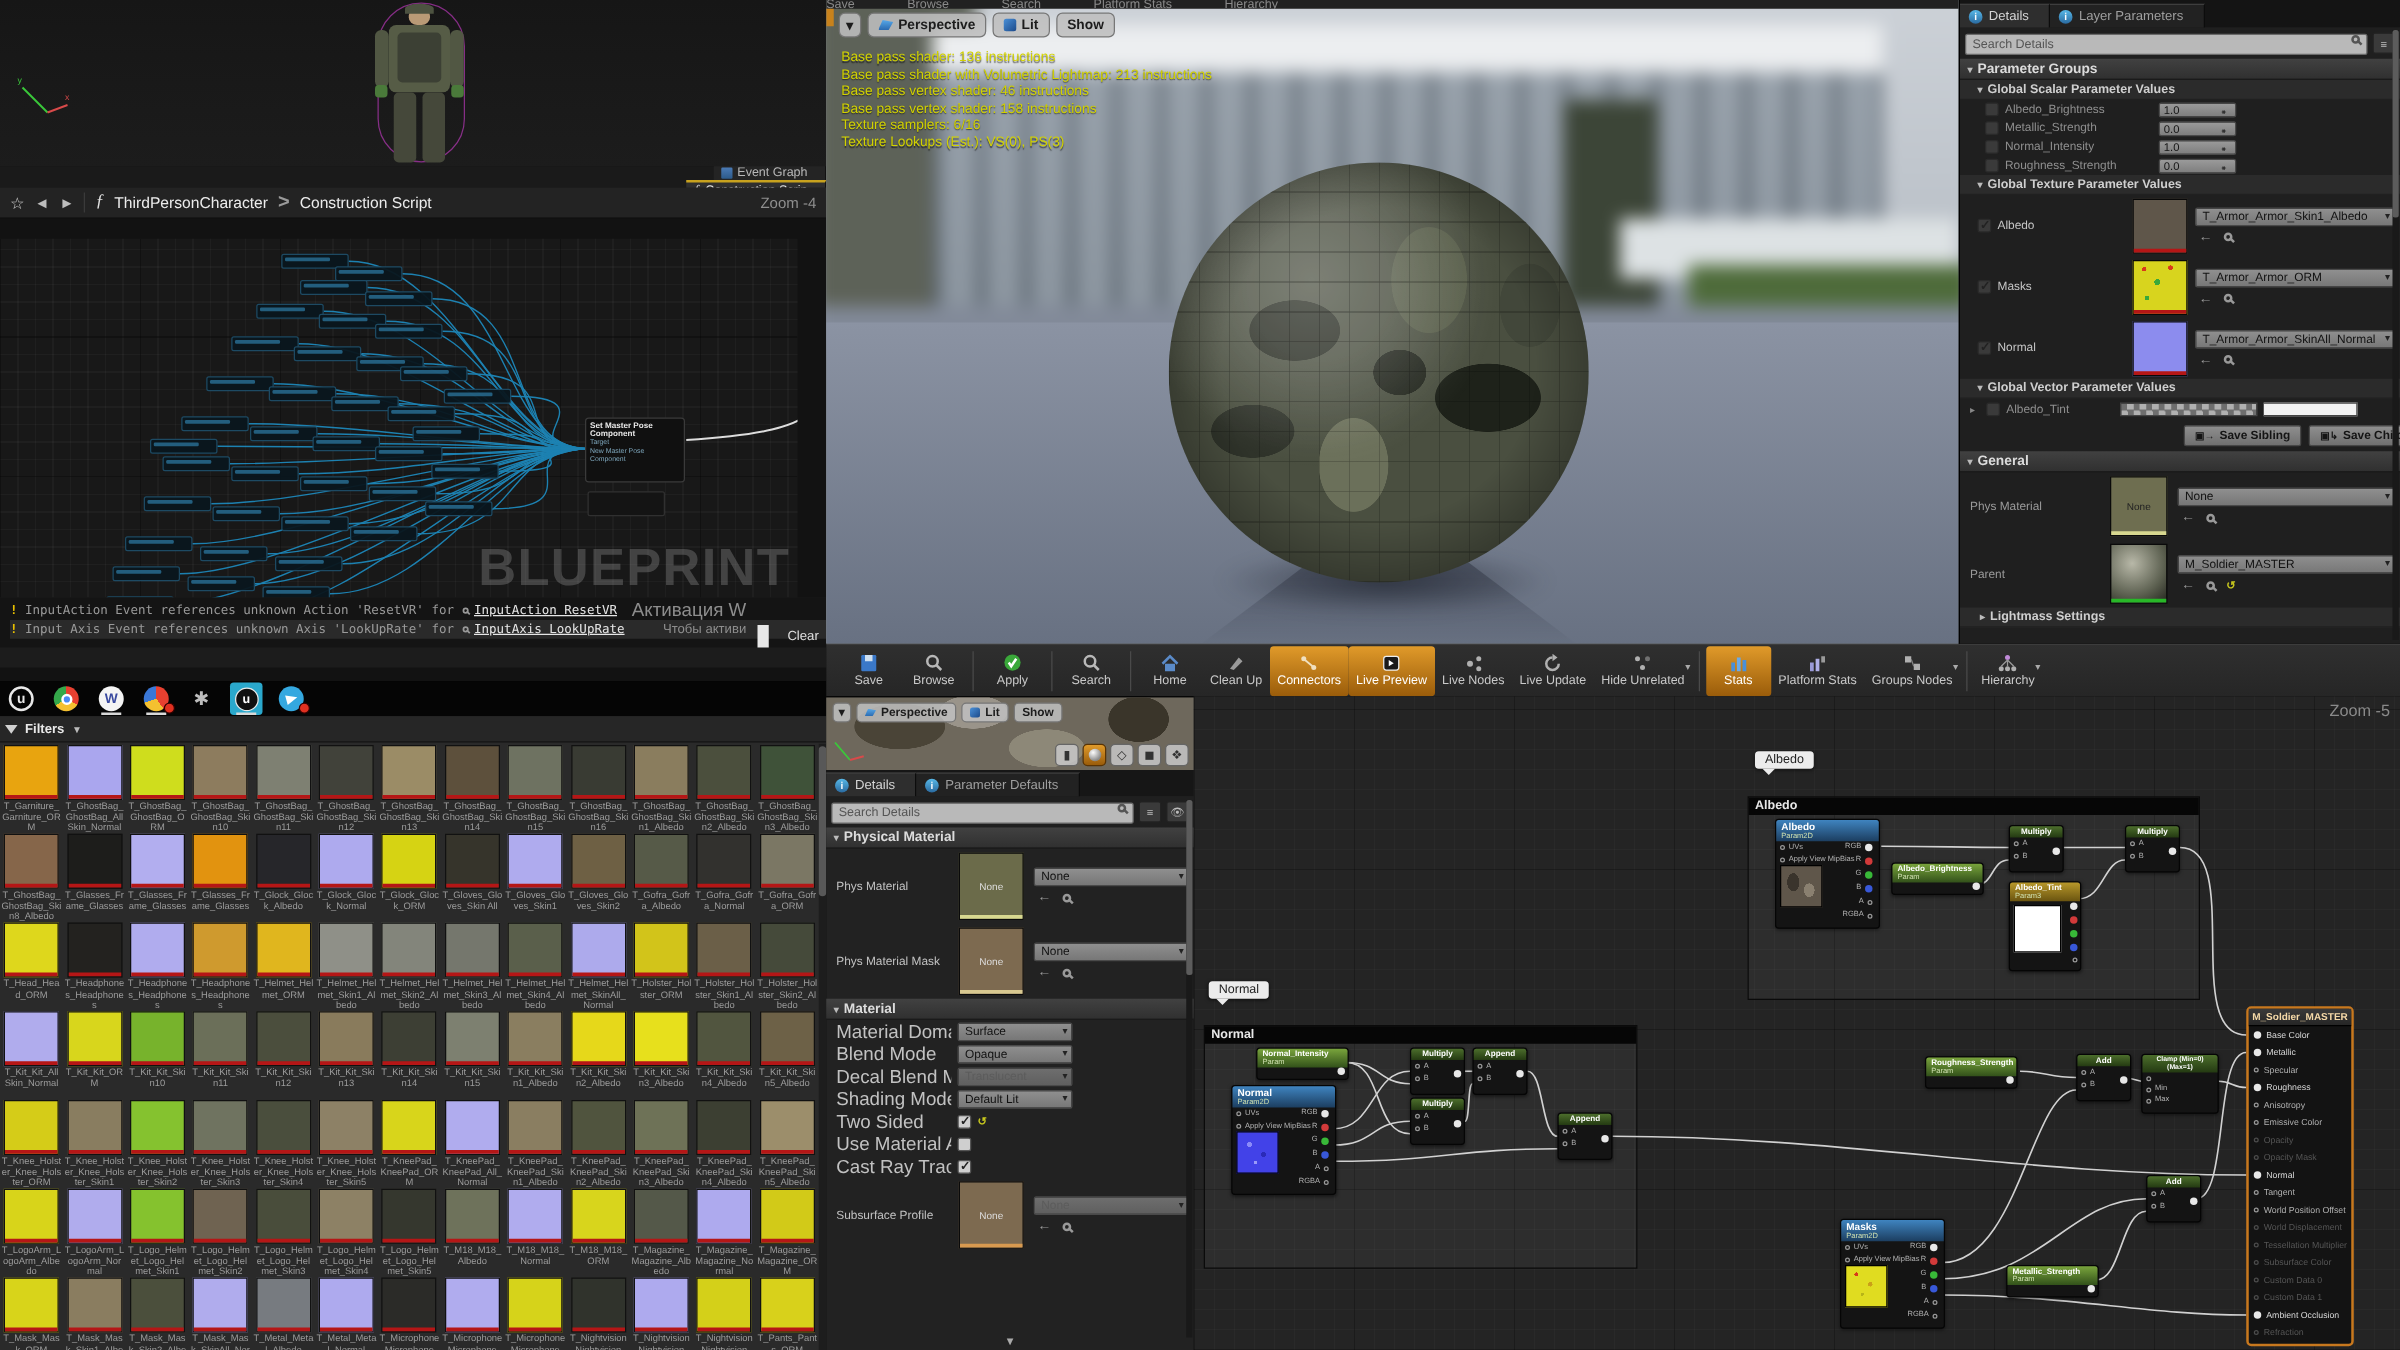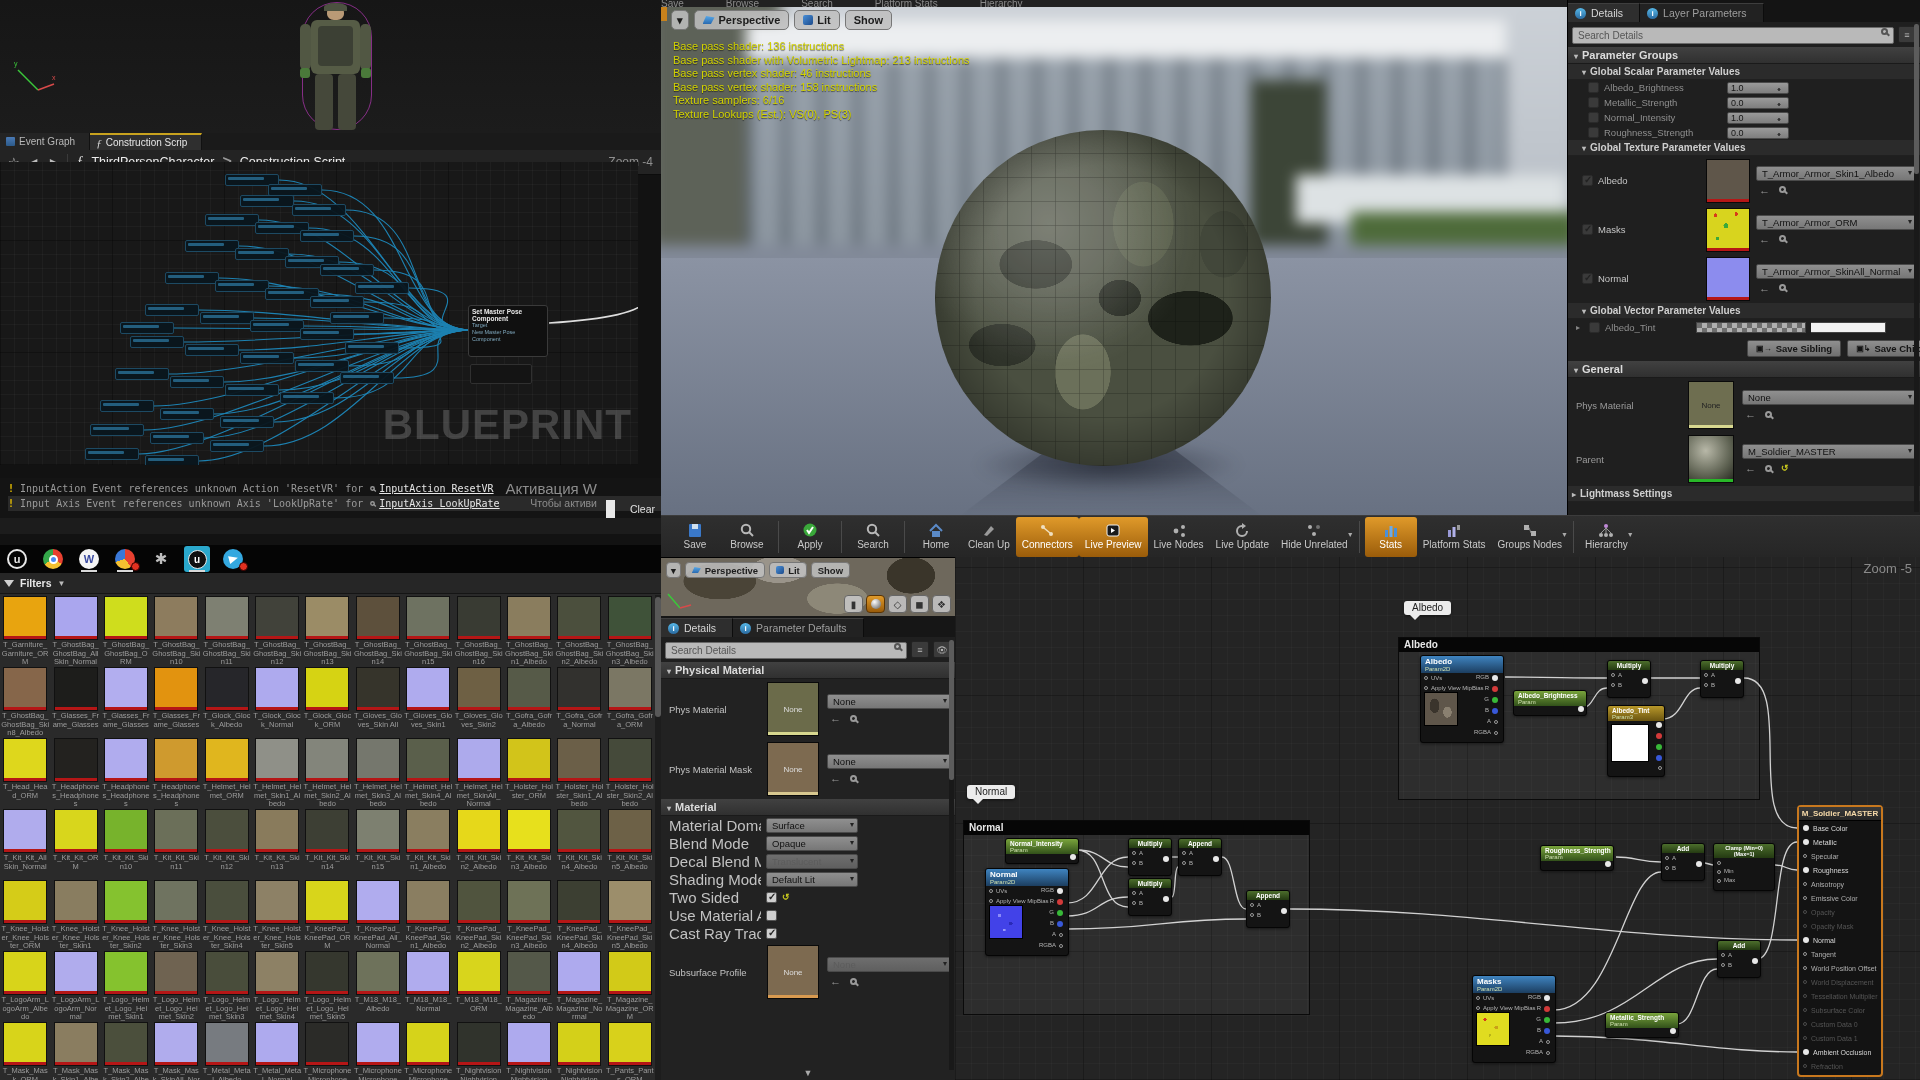--- a/index.html
+++ b/index.html
@@ -28,33 +28,33 @@
   .spin { display:inline-block; width:8px; }
   .spin::before { content:'◂▸'; font-size:6px; color:#333; letter-spacing:-2px; }
   .thumbstripe { position:absolute; left:0; right:0; bottom:0; height:3px; }
   .scrolltrack { position:absolute; right:1px; width:5px; background:#191919; }
   .scrollthumb { position:absolute; left:0; width:5px; background:#5c5c5c; border-radius:2px; }
 
   
   #bp-panel { left:0; top:0; width:661px; height:545px; background:#121212; }
   #bp-viewport { left:0; top:0; width:661px; height:133px; background:linear-gradient(#161616,#1c1c1c); overflow:hidden; }
   .soldier-part { position:absolute; }
-  #bp-tabs { left:0; top:133px; width:661px; height:17px; background:#1a1a1a; display:flex; align-items:flex-end; }
+  #bp-tabs { left:0; top:133px; width:661px; height:17px; background:#1a1a1a; display:flex; align-items:flex-end;flex-direction:column; }
   .bp-tab { height:17px; display:flex; align-items:center; gap:4px; padding:0 14px 0 6px; font-size:10px; color:#b8b8b8; background:#242424; border-right:1px solid #111; }
   .bp-tab.active { background:#2f2f2f; color:#e6e6e6; border-top:2px solid #c8a21e; }
   .tabicon-f { color:#d8d8d8; font-style:italic; font-family:"Liberation Serif",serif; font-size:11px; }
   .tabicon-grid { width:9px; height:9px; background:linear-gradient(#4a7ab5,#2c5a8a); border-radius:1px; }
   #bp-crumb { left:0; top:150px; width:661px; height:25px; background:#232323; border-bottom:1px solid #0c0c0c; display:flex; align-items:center; gap:8px; padding:0 8px; }
   #bp-crumb .star { color:#cfcfcf; font-size:13px; }
   #bp-crumb .nav { color:#bdbdbd; font-size:12px; font-weight:bold; }
   #bp-crumb .fglyph { color:#e0e0e0; font-style:italic; font-family:"Liberation Serif",serif; font-size:14px; }
   #bp-crumb .crumbtxt { color:#ececec; font-size:12.5px; }
   #bp-crumb .sep { color:#9a9a9a; font-weight:bold; }
   #bp-zoom { margin-left:auto; color:#8f8f8f; font-size:12px; }
-  #bp-graph { left:0; top:162px; width:638px; height:303px; overflow:hidden;
+  #bp-graph { left:0; top:191px; width:638px; height:303px; overflow:hidden;
     background:#181818;
     background-image:
       repeating-linear-gradient(0deg, rgba(0,0,0,.45) 0 1px, transparent 1px 112px),
       repeating-linear-gradient(90deg, rgba(0,0,0,.45) 0 1px, transparent 1px 112px),
       repeating-linear-gradient(0deg, rgba(255,255,255,.03) 0 1px, transparent 1px 14px),
       repeating-linear-gradient(90deg, rgba(255,255,255,.03) 0 1px, transparent 1px 14px);
   }
   .bpnode { position:absolute; width:54px; height:12px; background:rgba(10,22,30,.95); border:1px solid #1d4a63; border-radius:2px; }
   .bpnode::after { content:''; position:absolute; left:2px; top:2px; right:14px; height:3px; background:#2e7ea8; opacity:.7; border-radius:1px; }
   #bp-master { position:absolute; left:468px; top:143px; width:80px; height:52px; background:#101010; border:1px solid #3a3a3a; border-radius:3px; padding:2px 3px; }
@@ -1333,21 +1333,21 @@
         </div>
       <div class="gmeta">
         <div class="dd"><span>M_Soldier_MASTER</span></div>
         <div class="iconrow">
             <span class="backarrow">←</span>
             <span class="mag lite"></span>
             <span class="reset">↺</span>
           </div>
       </div>
     </div>
-    <div class="subhdr" style="padding-left:4px"><span class="tri">▸</span><span>Lightmass Settings</span></div>
+    <div class="subhdr" style="padding-left:16px"><span class="tri">▸</span><span>Lightmass Settings</span></div>
     <div class="scrolltrack" style="top:24px;height:488px">
         <div class="scrollthumb" style="top:0;height:150px"></div>
       </div>
   </div>
 
   <div id="details-bottom" class="abs">
     <div id="db-viewport">
       <div id="db-vpbtns">
         <div class="vpbtn" style="padding:0 4px">▾</div>
         <div class="vpbtn">

